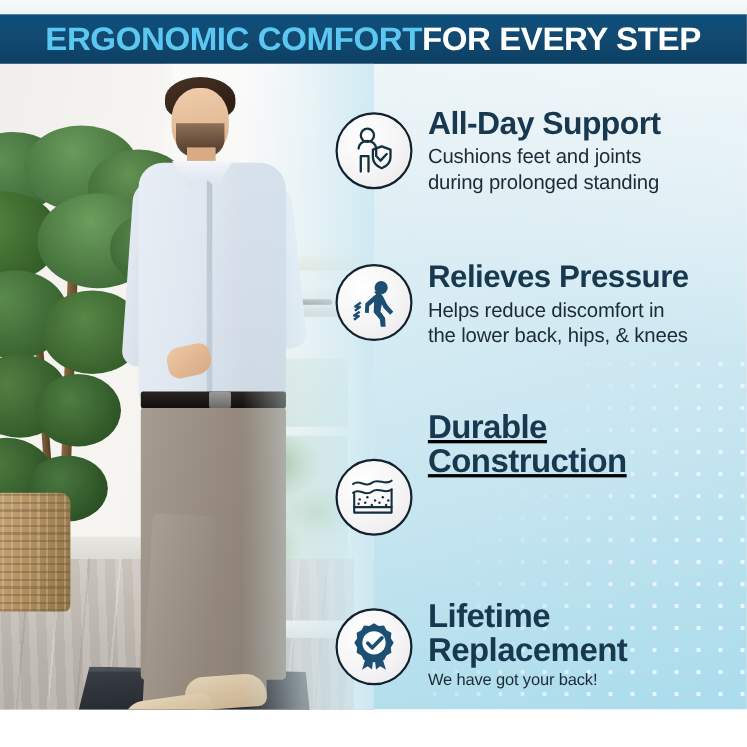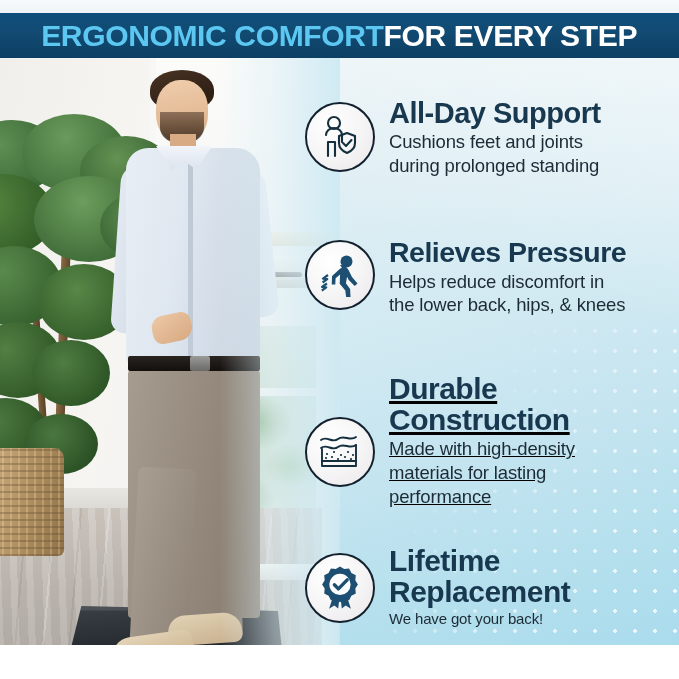--- a/index.html
+++ b/index.html
@@ -507,23 +507,20 @@
               <circle cx="15" cy="26" r="1.1"></circle>
             <circle cx="21" cy="28" r="1.1"></circle>
               <circle cx="28" cy="26" r="1.1"></circle>
             <circle cx="34" cy="28" r="1.1"></circle>
           </g>
         </svg>
       </div>
       <div class="ftext">
         <div class="ftitle">Durable
 Construction</div>
-        <div class="fbody">Made with high-density
-materials for lasting
-performance</div>
       </div>
     </div>
 
     <div class="feature f4">
       <div class="icon-wrap">
         <svg width="44" height="46" viewBox="0 0 44 46" aria-hidden="true">
           <path d="M22 1.5l4.2 2.6 4.9-.5 2.3 4.4 4.4 2.3-.5 4.9 2.6 4.2-2.6 4.2.5 4.9-4.4 2.3-2.3 4.4-4.9-.5L22 37.3l-4.2-2.6-4.9.5-2.3-4.4-4.4-2.3.5-4.9L4.1 19.4l2.6-4.2-.5-4.9 4.4-2.3 2.3-4.4 4.9.5L22 1.5z" fill="#1d4f73"></path>
           <circle cx="22" cy="19.4" r="10.6" fill="#ffffff"></circle>
           <path d="M16.4 19.8l4 4.1 8.8-9" stroke="#1d4f73" stroke-width="3.4" fill="none" stroke-linecap="round" stroke-linejoin="round"></path>
           <path d="M14.5 33.2l-3.4 10.6 5.2-3.2 3.9 3 1.1-9.4z" fill="#1d4f73"></path>

